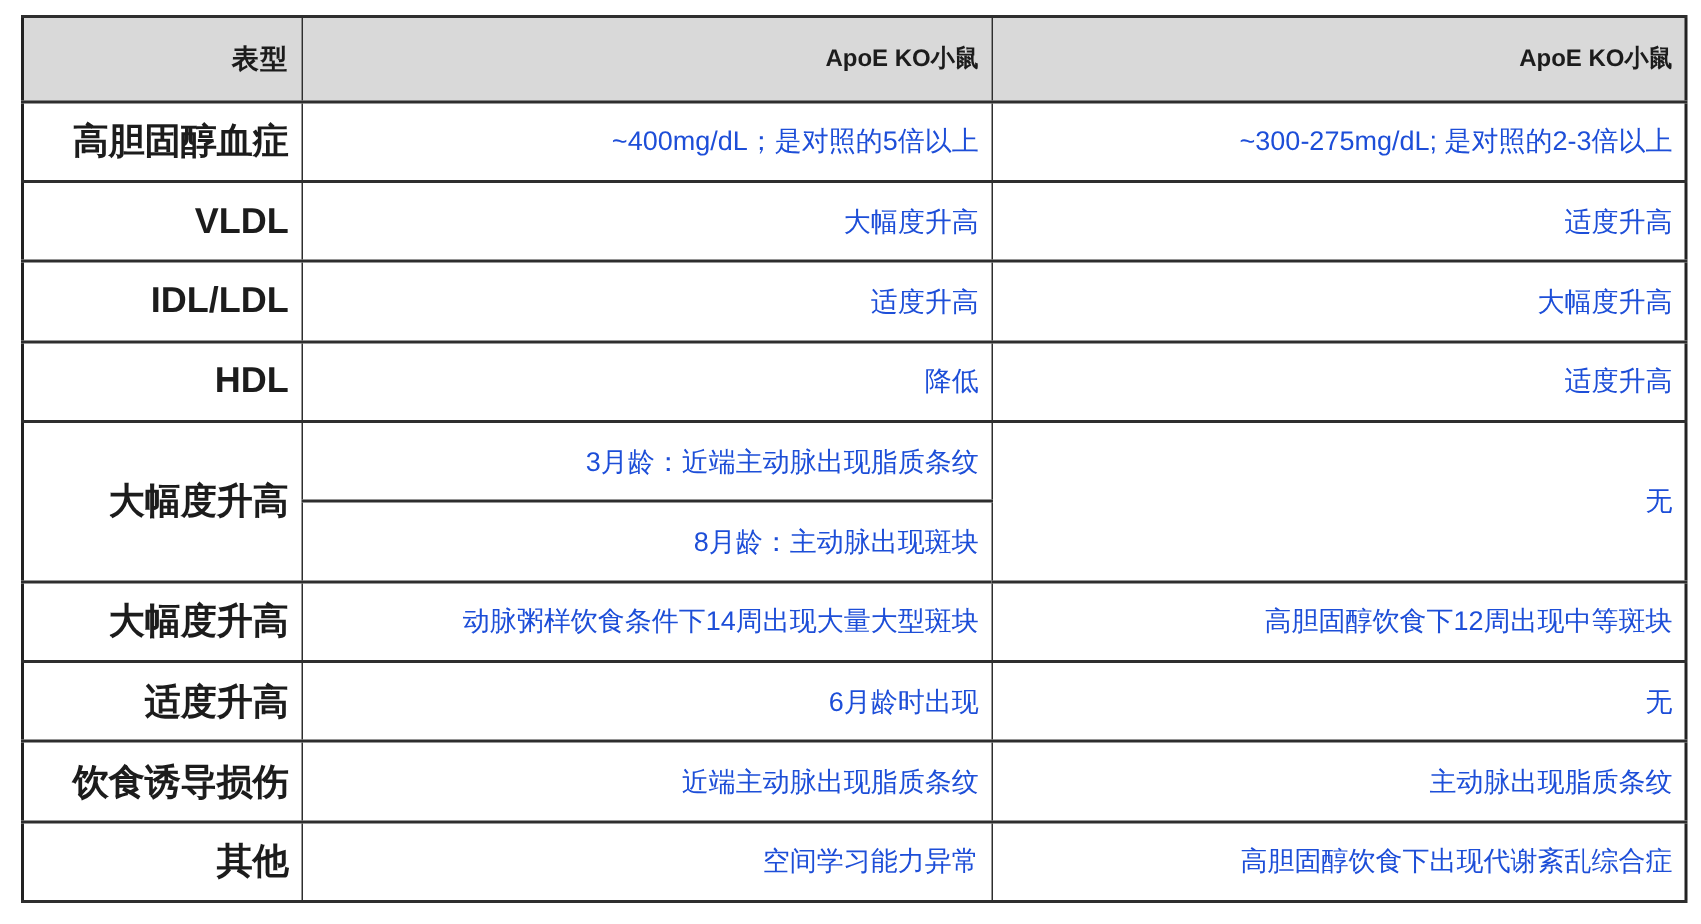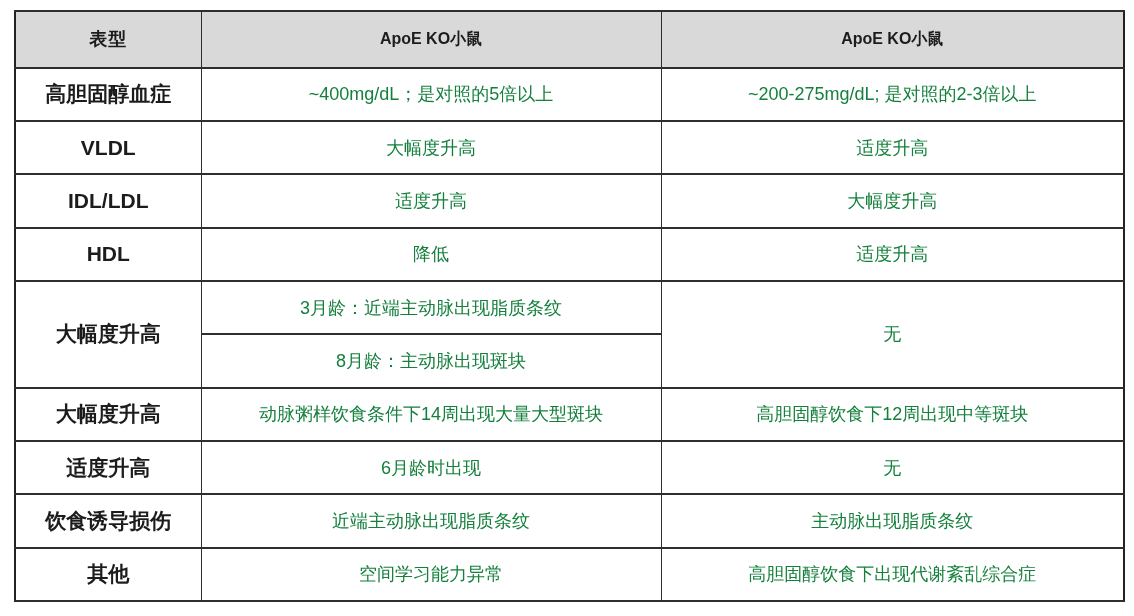--- a/index.html
+++ b/index.html
@@ -25,46 +25,46 @@
     color: #1c1c1c;
   }
   table.pheno col.c1 { width: 186px; }
   table.pheno col.c2 { width: 460px; }
   table.pheno col.c3 { width: 463px; }
 
   table.pheno th, table.pheno td {
     border: 1.6px solid #2e2e2e;
     border-top-width: 2px;
     border-bottom-width: 2px;
-    text-align: center;
+    text-align: right;
     vertical-align: middle;
     padding: 2px 8px;
     box-sizing: border-box;
     overflow: hidden;
     white-space: nowrap;
   }
   table.pheno {
     border: 2.5px solid #222222;
   }
   tr.header-row th {
     background: #d9d9d9;
     height: 52px;
     font-weight: 700;
   }
   th.hdr-small { font-size: 18px; letter-spacing: 1px; }
   th.hdr-big   { font-size: 16px; }
 
   td.row-label {
     font-weight: 700;
-    font-size: 21px;
+    font-size: 24px;
   }
   td.val {
     font-weight: 400;
     font-size: 18px;
-    color: #15803d;
+    color: #1d4ed8;
   }
   tr.data-row td { height: 49px; }
 </style>
 </head>
 <body>
 
 <div class="page">
   <table class="pheno">
     <colgroup>
       <col class="c1">
@@ -75,21 +75,21 @@
     <tbody>
         <tr class="header-row">
       <th class="hdr-small">表型</th>
       <th class="hdr-big">ApoE KO小鼠</th>
       <th class="hdr-big">ApoE KO小鼠</th>
     </tr>
 
     <tr class="data-row">
       <td class="row-label">高胆固醇血症</td>
       <td class="val">~400mg/dL；是对照的5倍以上</td>
-      <td class="val">~200-275mg/dL; 是对照的2-3倍以上</td>
+      <td class="val">~300-275mg/dL; 是对照的2-3倍以上</td>
     </tr>
 
     <tr class="data-row">
       <td class="row-label">VLDL</td>
       <td class="val">大幅度升高</td>
       <td class="val">适度升高</td>
     </tr>
 
     <tr class="data-row">
       <td class="row-label">IDL/LDL</td>

